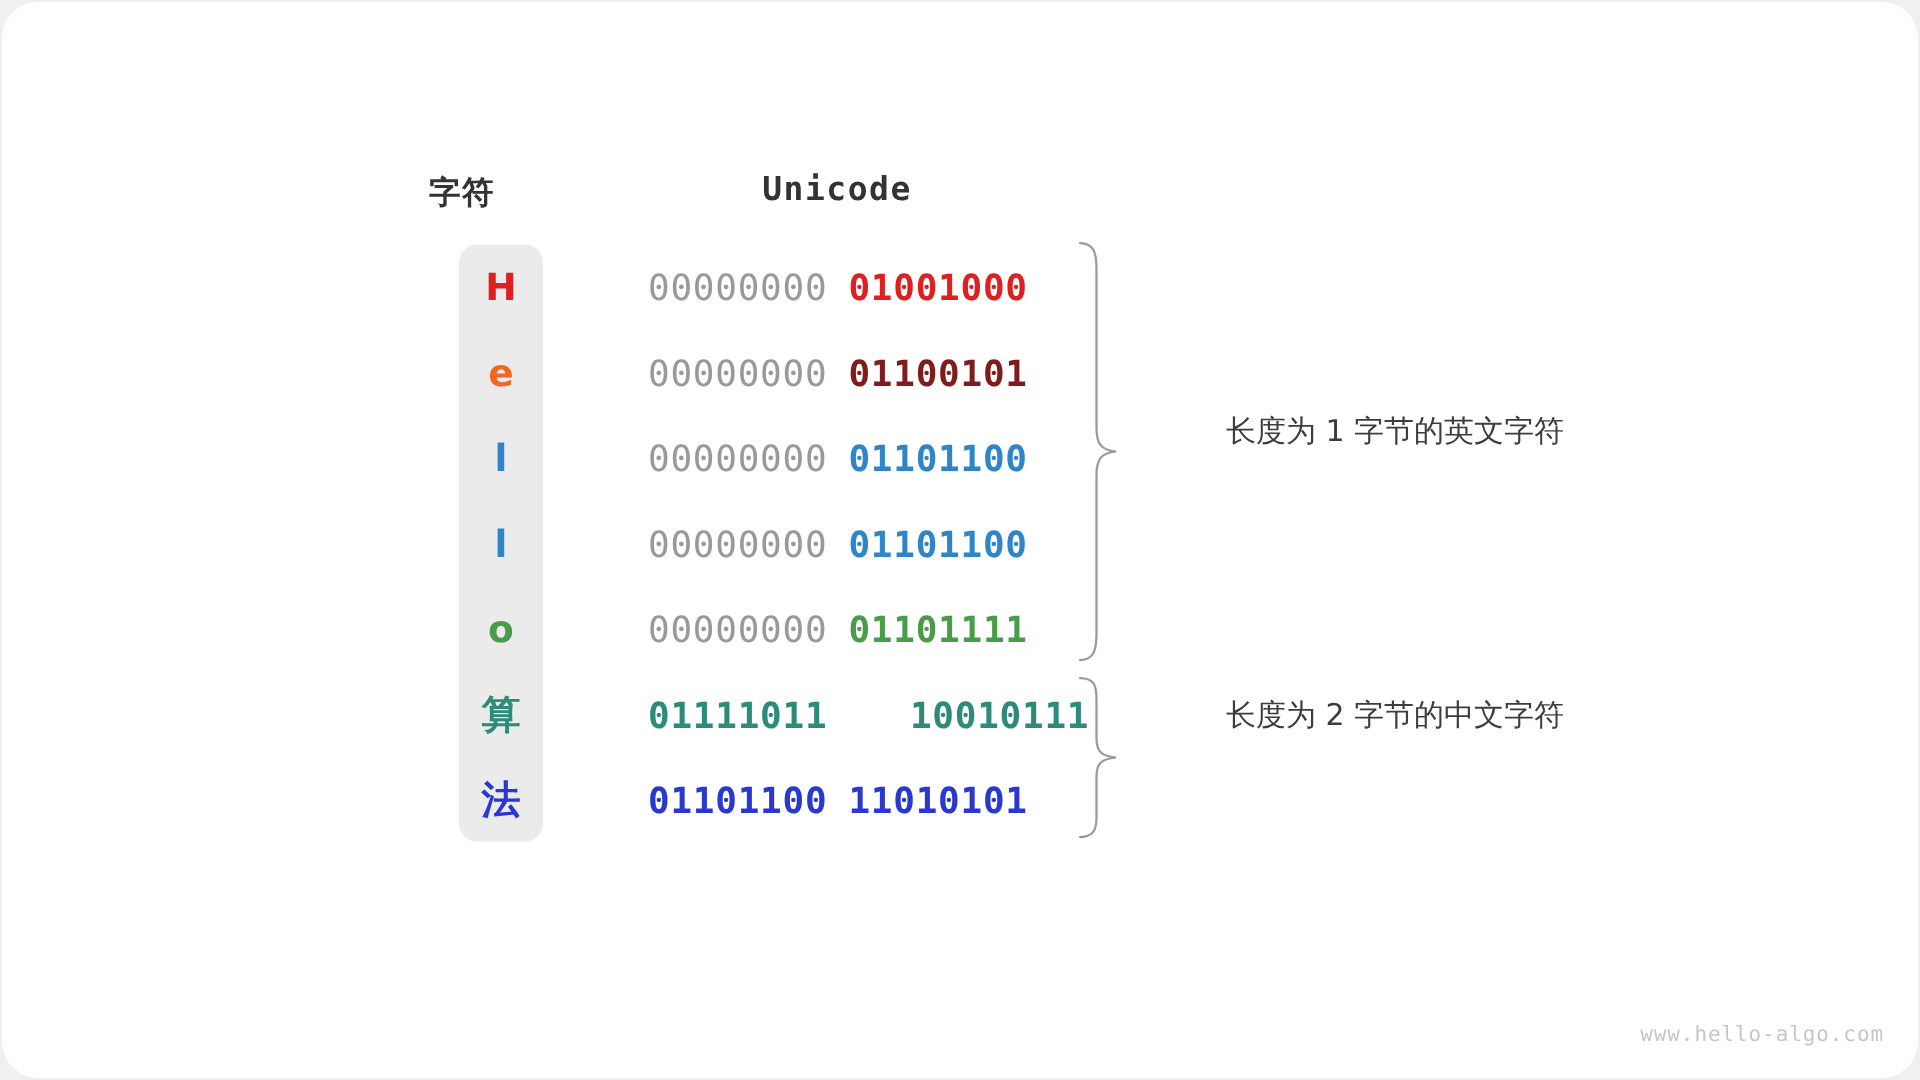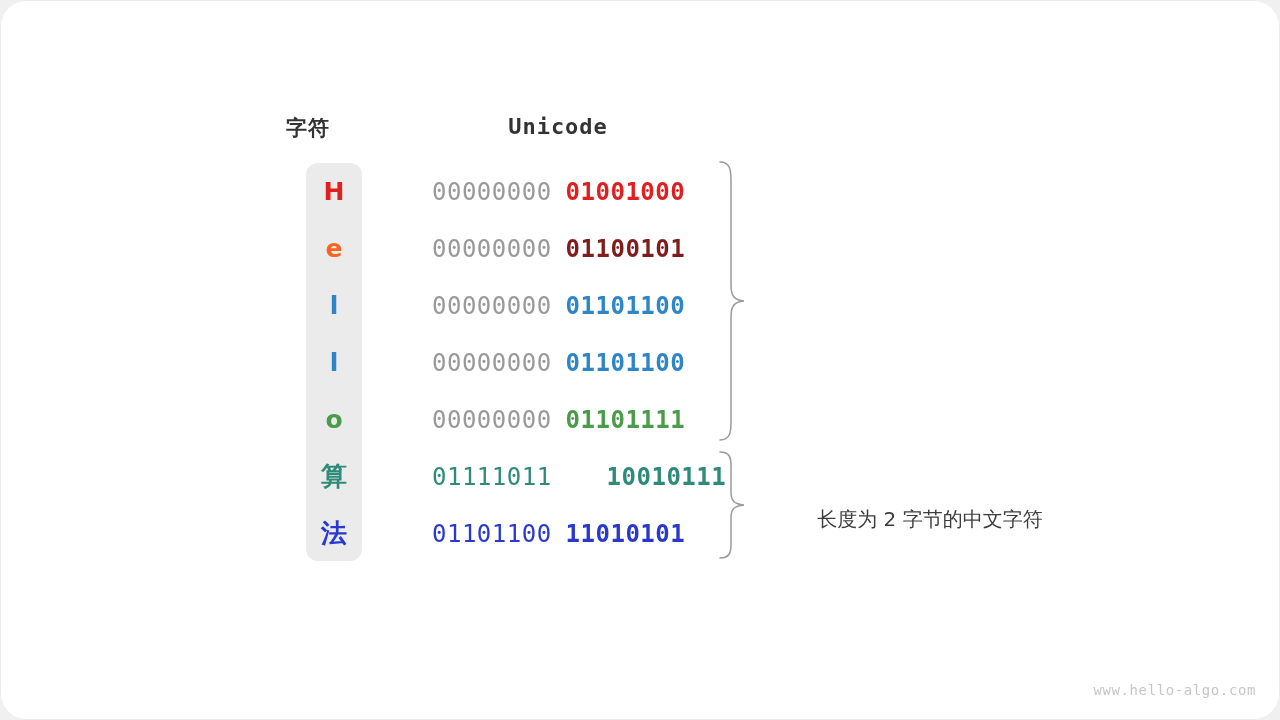--- a/index.html
+++ b/index.html
@@ -94,21 +94,21 @@
     font-family: "DejaVu Sans Mono", "Liberation Mono", monospace;
     font-size: 24px;
     letter-spacing: 0.5px;
     white-space: pre;
   }
   .bits-hi {
     color: #999999;
     font-weight: normal;
   }
   .bits-hi.filled {
-    font-weight: normal;
+    font-weight: bold;
   }
   .bits-gap {
     width: 14px;
     display: inline-block;
   }
   .bits-lo {
     font-weight: bold;
   }
 
   
@@ -198,21 +198,22 @@
     <path d="M 2 2
              C 12 2, 13 8, 13 16
              L 13 42
              C 13 51, 16 54, 26 55
              C 16 56, 13 59, 13 68
              L 13 94
              C 13 102, 12 108, 2 108" fill="none" stroke="#9a9a9a" stroke-width="1.5" stroke-linecap="round"></path>
   </svg>
 
   <div class="annot" style="left:760px; top:272px; width:340px;">
+    <span class="annot-line">长度为 1 字节的英文字符</span>
   </div>
 
-  <div class="annot" style="left:760px; top:504px; width:340px;">
+  <div class="annot" style="left:760px; top:461px; width:340px;">
     <span class="annot-line">长度为 2 字节的中文字符</span>
   </div>
 
   <div class="watermark">www.hello-algo.com</div>
 
 </div>
 
 </body></html>

